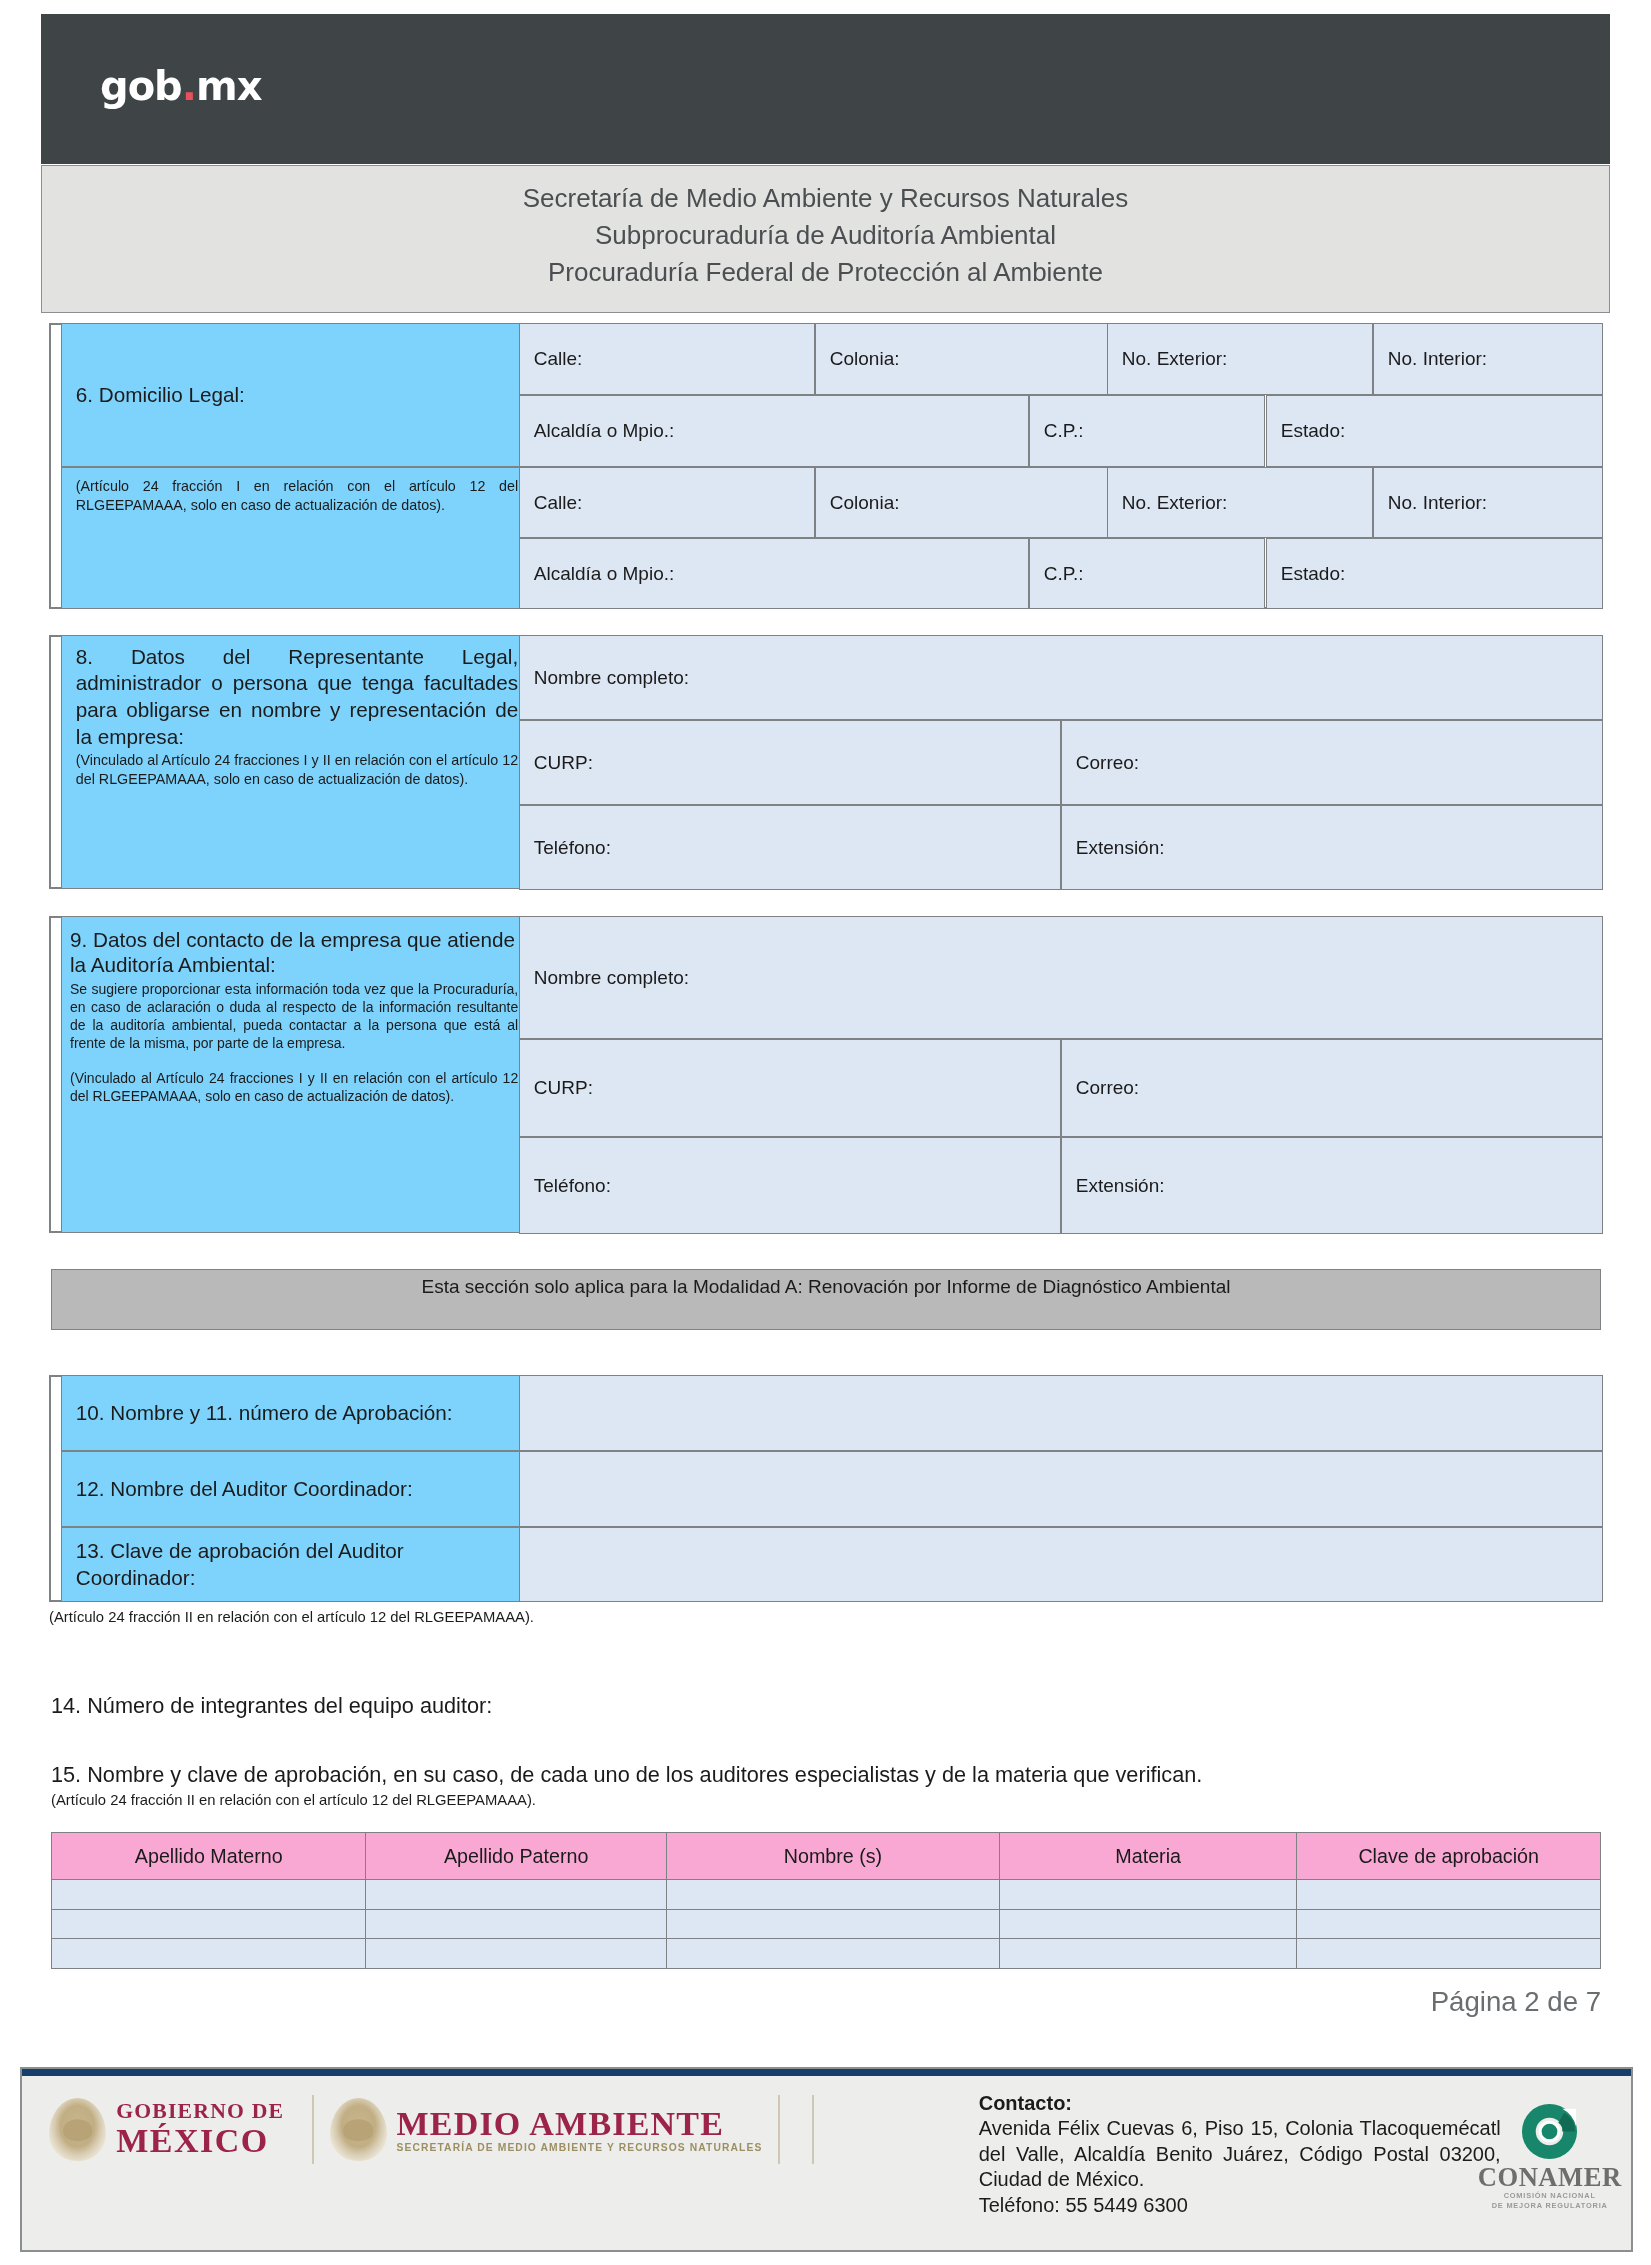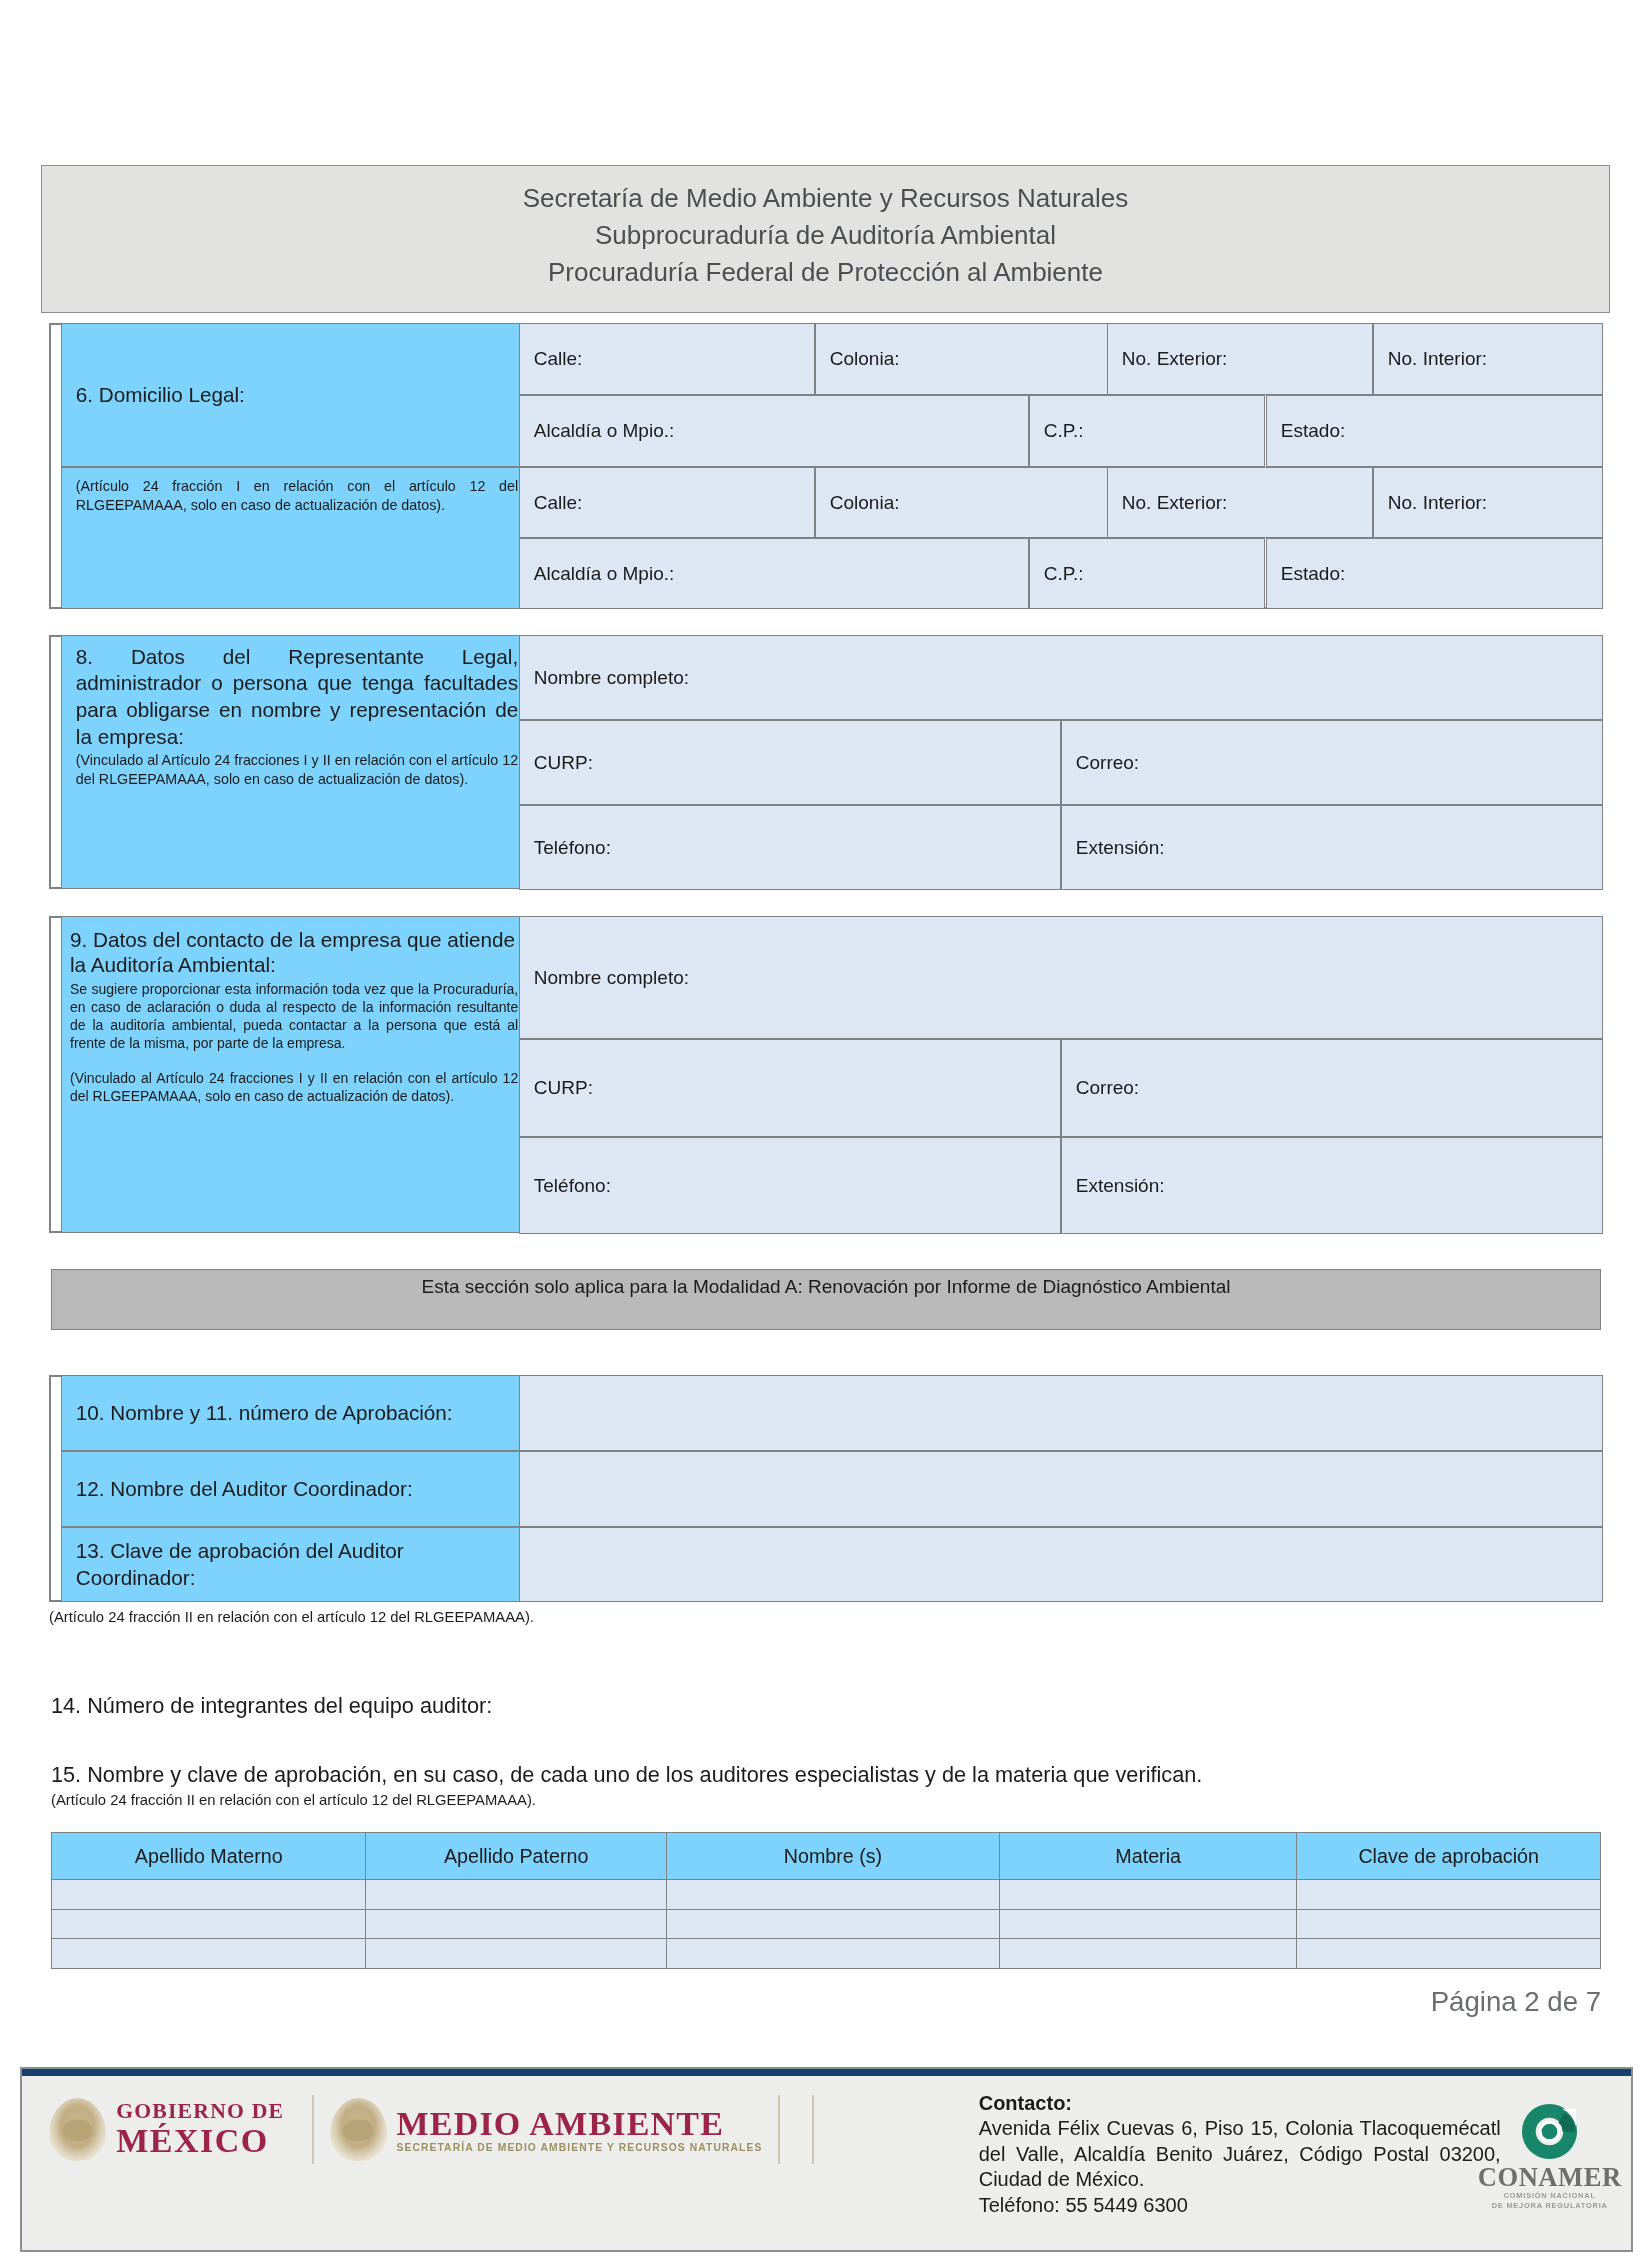--- a/index.html
+++ b/index.html
@@ -81,21 +81,21 @@
   .qline {
     position:absolute; font-size:21.7px; color:#1b1b1b; line-height:28.6px;
   }
 
   
   .atable {
     position:absolute; left:51px; top:1832px; width:1550px;
     border-collapse:collapse;
   }
   .atable th {
-    background:#7dd3fc; border:1.5px solid #7e8284;
+    background:#f9a8d4; border:1.5px solid #7e8284;
     font-size:19.7px; font-weight:400; color:#1b1b1b;
     height:47px; text-align:center;
   }
   .atable td {
     background:#dde7f3; border:1.5px solid #7e8284; height:29.6px;
   }
 
   .pagenum {
     position:absolute; right:51px; top:1986px;
     font-size:27.6px; color:#6a6e70;
@@ -171,20 +171,23 @@
   .conamer .r2 {
     font-size:7.4px; color:#9a9a9a; letter-spacing:0.8px;
     font-weight:700; line-height:9.9px;
   }
 </style>
 </head>
 <body>
 
 <div class="page">
 
+  <div class="topbar">
+    <div class="gobmx"><span>gob</span><span class="dot">.</span><span>mx</span></div>
+  </div>
 
   <div class="instheader">
     <div class="l1">Secretaría de Medio Ambiente y Recursos Naturales</div>
     <div>Subprocuraduría de Auditoría Ambiental</div>
     <div>Procuraduría Federal de Protección al Ambiente</div>
   </div>
 
   <div class="frame" style="left:49px; top:323px; width:1553px; height:286px;"></div>
 
   <div class="lbl" style="left:49px; top:323px; width:470px; height:144px; display:flex; align-items:center;">

